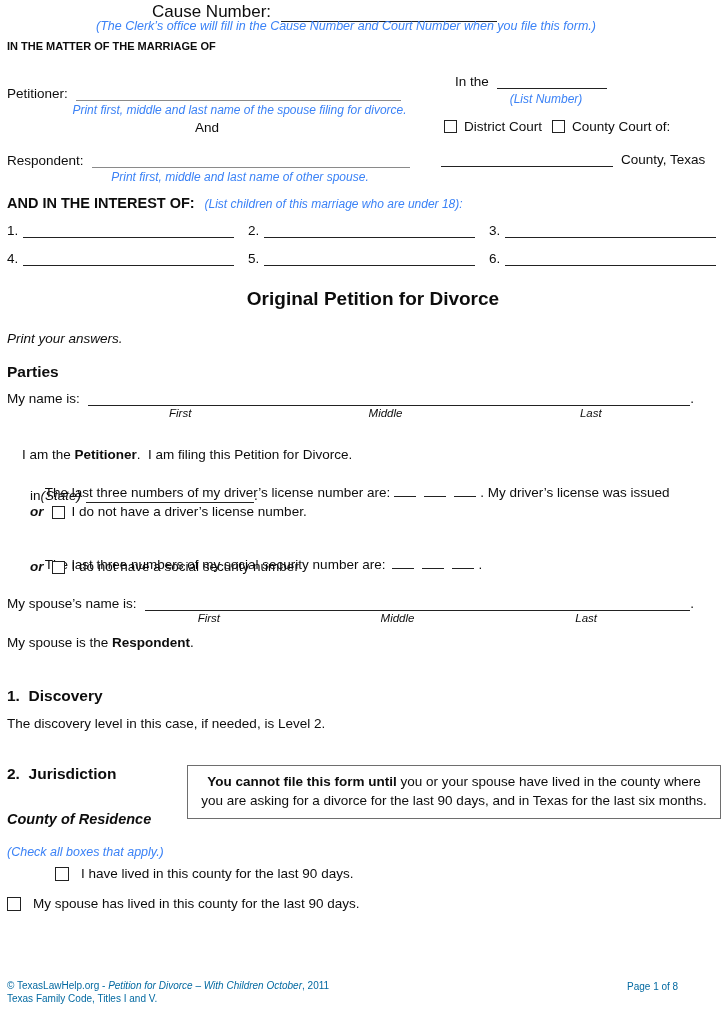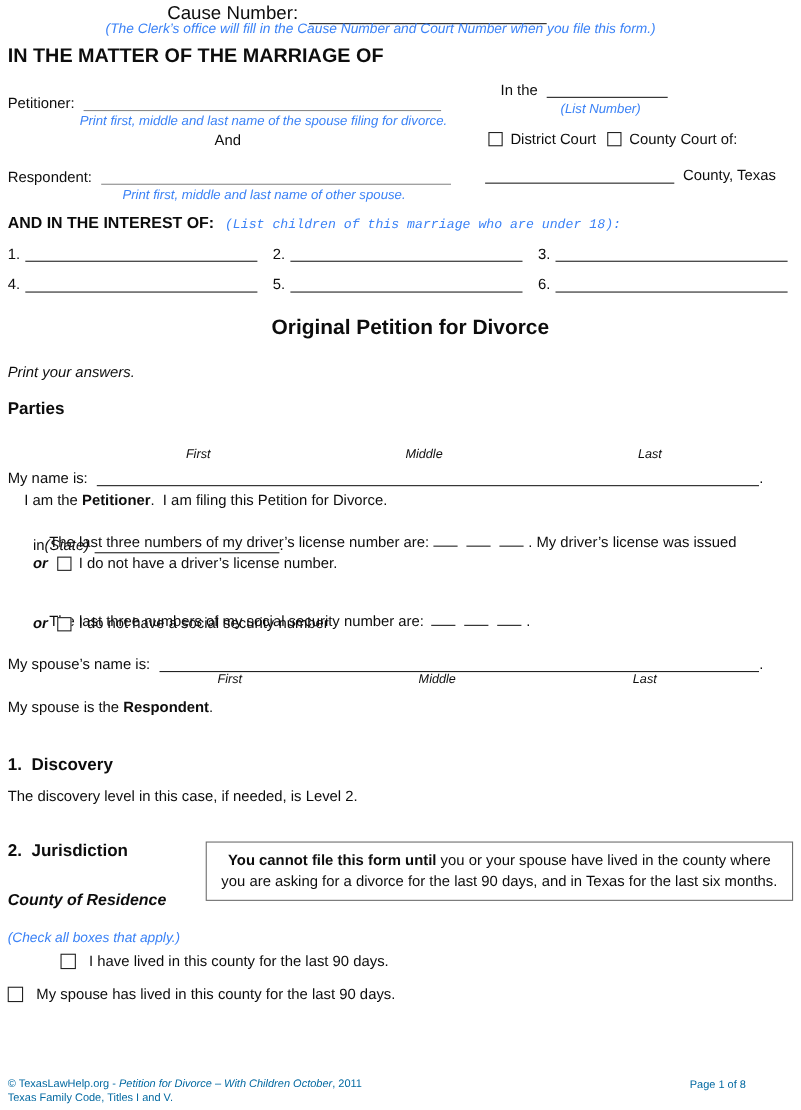--- a/index.html
+++ b/index.html
@@ -16,21 +16,21 @@
   .blank.dark { border-bottom-color:#222; }
   .sblank { display:inline-block; width:22px; height:11px; border-bottom:1.4px solid #222; margin:0 4px; }
   .cb { display:inline-block; width:13px; height:13px; border:1.5px solid #222; background:#fff; flex:none; }
   .cb.lg { width:14px; height:14px; }
   .note { font-style:italic; font-size:12px; color:#3b82f6; }
   .b { font-weight:bold; }
   .i { font-style:italic; }
   .pre { white-space:pre; }
   .center { text-align:center; }
   .cause-label { font-size:17px; }
-  .h-bold { font-weight:bold; font-size:18px; }
+  .h-bold { font-weight:bold; font-size:11px; }
   .sec-head { font-weight:bold; font-size:15.5px; white-space:pre; }
   .title { font-weight:bold; font-size:19px; }
   .labels3 { display:flex;gap:21px; }
   .labels3 span { flex:1; text-align:center; font-style:italic; font-size:11.5px; }
   .childrow { display:flex; align-items:flex-end; gap:14px; }
   .childcell { flex:1; display:flex; align-items:flex-end; }
   .childcell .num { margin-right:5px; }
   .childcell .blank { flex:1; border-bottom:1.8px solid #222; }
   .warnbox { border:1.5px solid #6e6e6e; text-align:center; padding:7px 10px 8px 10px; line-height:1.38; background:#fff; }
   .footer { font-size:10px; line-height:1.3; color:#0369a1; }
@@ -76,21 +76,21 @@
   </div>
   <div class="abs note center" style="top:170px; left:95px; width:290px;">Print first, middle and last name of other spouse.</div>
 
   <div class="abs row" style="top:150px; left:441px;">
     <span class="blank dark" style="width:172px;"></span>
     <span style="margin-left:8px;">County, Texas</span>
   </div>
 
   <div class="abs" style="top:195px; left:7px;">
     <span class="b" style="font-size:14.5px;">AND IN THE INTEREST OF:</span>
-    <span class="note" style="margin-left:6px;font-family:Liberation Mono, monospace;">(List children of this marriage who are under 18):</span>
+    <span class="note" style="margin-left:6px;">(List children of this marriage who are under 18):</span>
   </div>
 
   <div class="abs childrow" style="top:221px; left:7px; right:12px;">
     <span class="childcell">
         <span class="num">1.</span>
         <span class="blank"></span>
       </span>
     <span class="childcell">
         <span class="num">2.</span>
         <span class="blank"></span>
@@ -113,21 +113,21 @@
         <span class="num">6.</span>
         <span class="blank"></span>
       </span>
   </div>
 
   <div class="abs title center" style="top:288px; left:16px; width:714px;">Original Petition for Divorce</div>
   <div class="abs i" style="top:331px; left:7px;">Print your answers.</div>
 
   <div class="abs sec-head" style="top:363px; left:7px;">Parties</div>
 
-  <div class="abs row" style="top:389px; left:7px; right:34px;margin-top:36px;">
+  <div class="abs row" style="top:389px; left:7px; right:34px;">
     <span>My name is:</span>
     <span class="blank dark" style="flex:1; margin-left:8px;"></span>
     <span>.</span>
   </div>
   <div class="abs labels3" style="top:407px; left:88px; width:595px;">
     <span>First</span>
     <span>Middle</span>
     <span>Last</span>
   </div>
 

